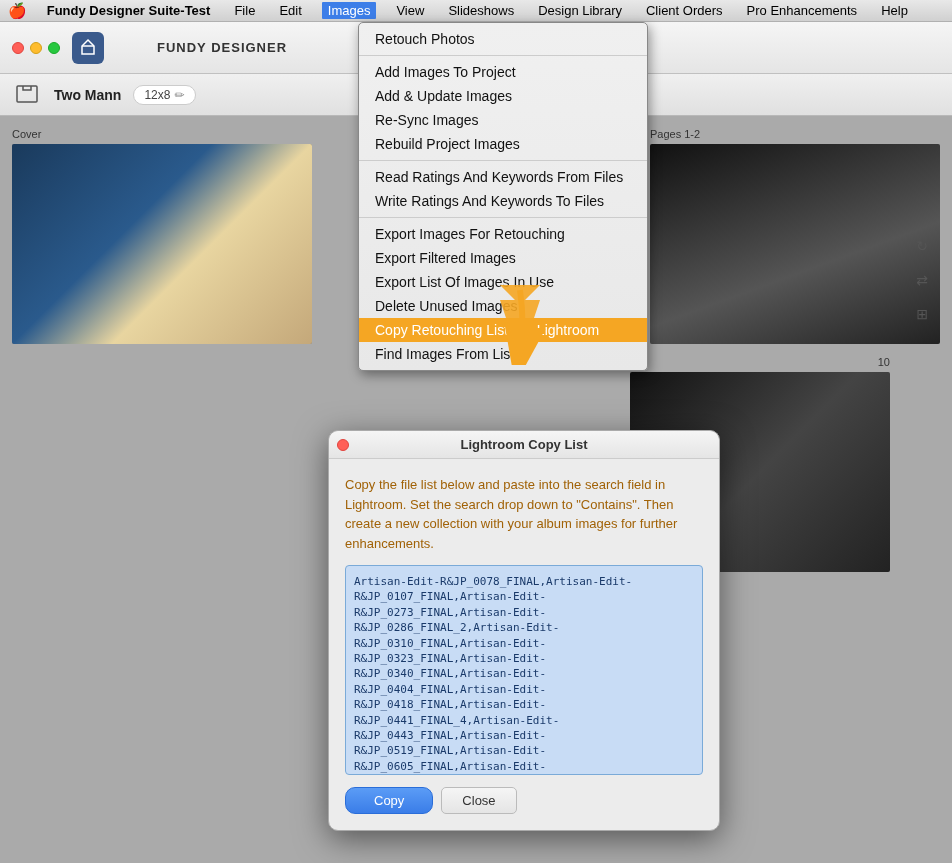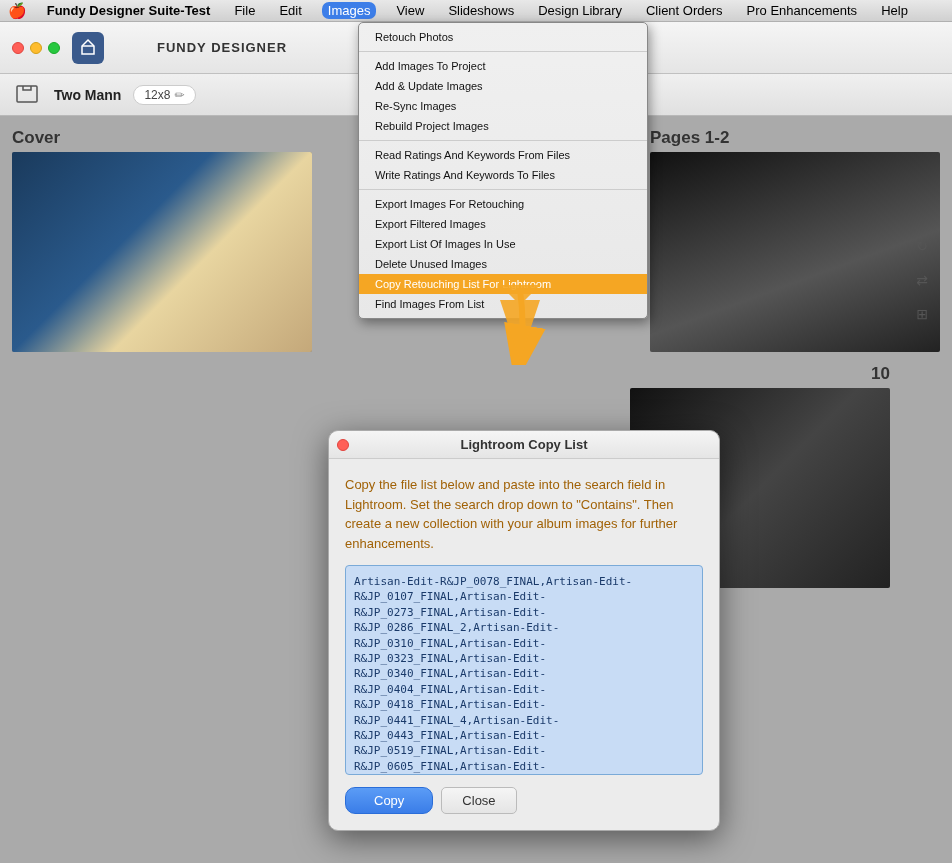--- a/index.html
+++ b/index.html
@@ -32,21 +32,21 @@
     .menu-bar-item {
       cursor: pointer;
       padding: 0 4px;
     }
     .menu-bar-item.app-name {
       font-weight: bold;
     }
     .menu-bar-item.active {
       background: #3d7ee8;
       color: white;
-      border-radius: 7px;
+      border-radius: 1px;
       padding: 1px 6px;
     }
 
     
     .title-bar {
       width: 100%;
       height: 52px;
       background: linear-gradient(to bottom, #f5f5f5, #e5e5e5);
       display: flex;
       align-items: center;
@@ -137,23 +137,23 @@
       overflow: hidden;
       position: relative;
     }
 
     .page-section {
       display: flex;
       flex-direction: column;
       gap: 4px;
     }
     .page-label {
-      font-size: 17px;
+      font-size: 11px;
       color: #333;
-      font-weight: 700;
+      font-weight: 400;
     }
     .page-thumb {
       background: #888;
       border-radius: 2px;
       overflow: hidden;
       position: relative;
     }
     .cover-thumb {
       width: 300px;
       height: 200px;
@@ -212,21 +212,21 @@
       width: 290px;
       background: linear-gradient(to bottom, #f0f0f0, #e8e8e8);
       border: 1px solid #888;
       border-radius: 5px;
       box-shadow: 2px 4px 12px rgba(0,0,0,0.4);
       z-index: 500;
       padding: 4px 0;
     }
     .menu-item {
       padding: 4px 16px;
-      font-size: 11px;
+      font-size: 14px;
       color: #111;
       cursor: pointer;
       white-space: nowrap;
     }
     .menu-item.highlighted {
       background: #f5a623;
       color: white;
     }
     .menu-separator {
       height: 1px;

